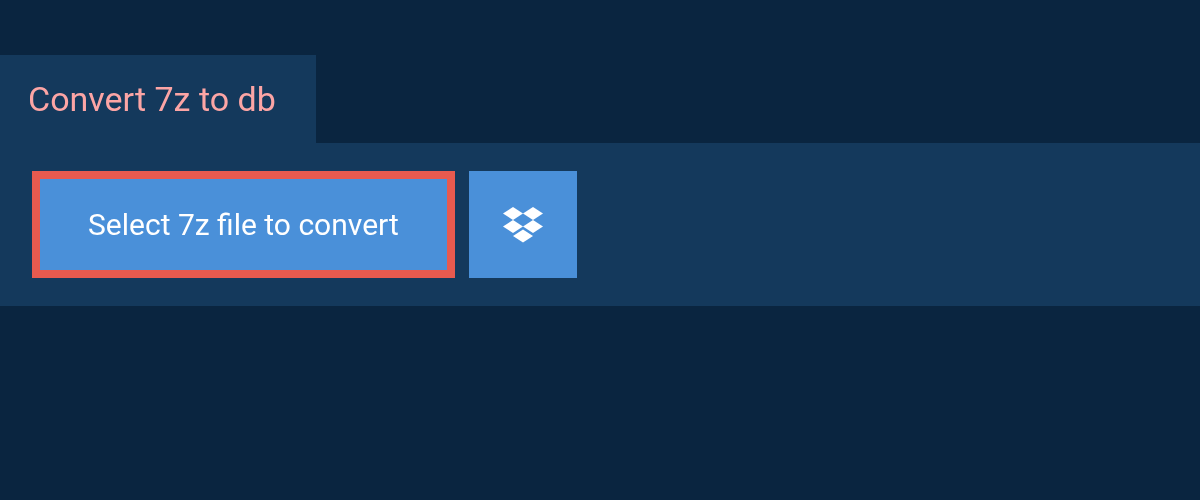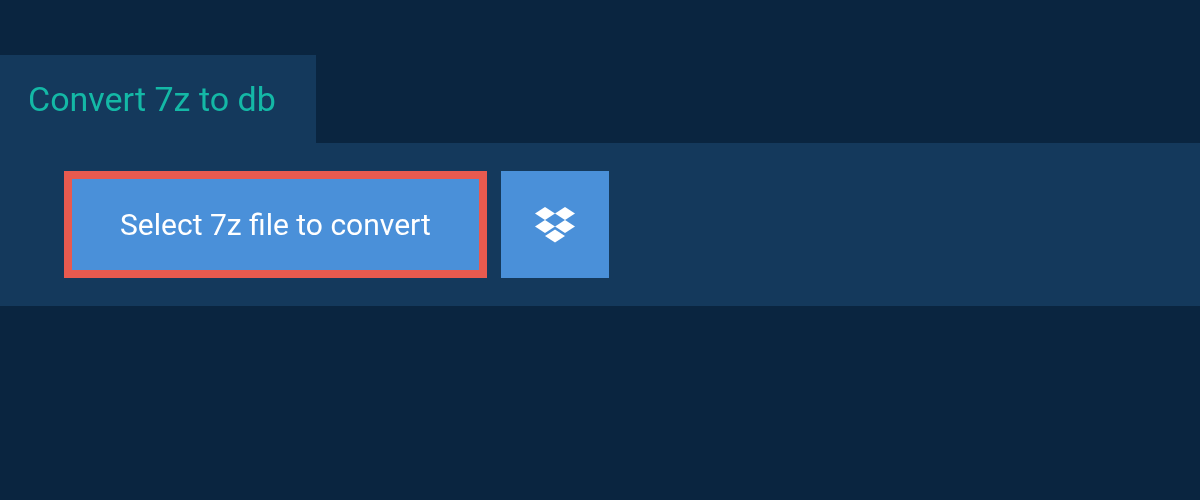--- a/index.html
+++ b/index.html
@@ -14,34 +14,33 @@
       font-family: -apple-system, BlinkMacSystemFont, "Segoe UI", Roboto, sans-serif;
       overflow: hidden;
     }
     .tab-header {
       background: #14395c;
       display: inline-block;
       padding: 24px 40px 24px 28px;
       margin-top: 55px;
     }
     .tab-title {
-      color: #14b8a6;
+      color: #fca5a5;
       font-size: 34px;
       font-weight: 400;
     }
     .content-panel {
       background: #14395c;
       padding: 28px 32px;
       width: 100%;
     }
     .button-row {
       display: flex;
       gap: 14px;
       align-items: stretch;
-      margin-left: 32px;
     }
     .select-file-button {
       background: #4a90d9;
       border: 8px solid #e85a4f;
       color: #ffffff;
       font-size: 30px;
       font-weight: 400;
       padding: 28px 48px;
       cursor: pointer;
       display: flex;

